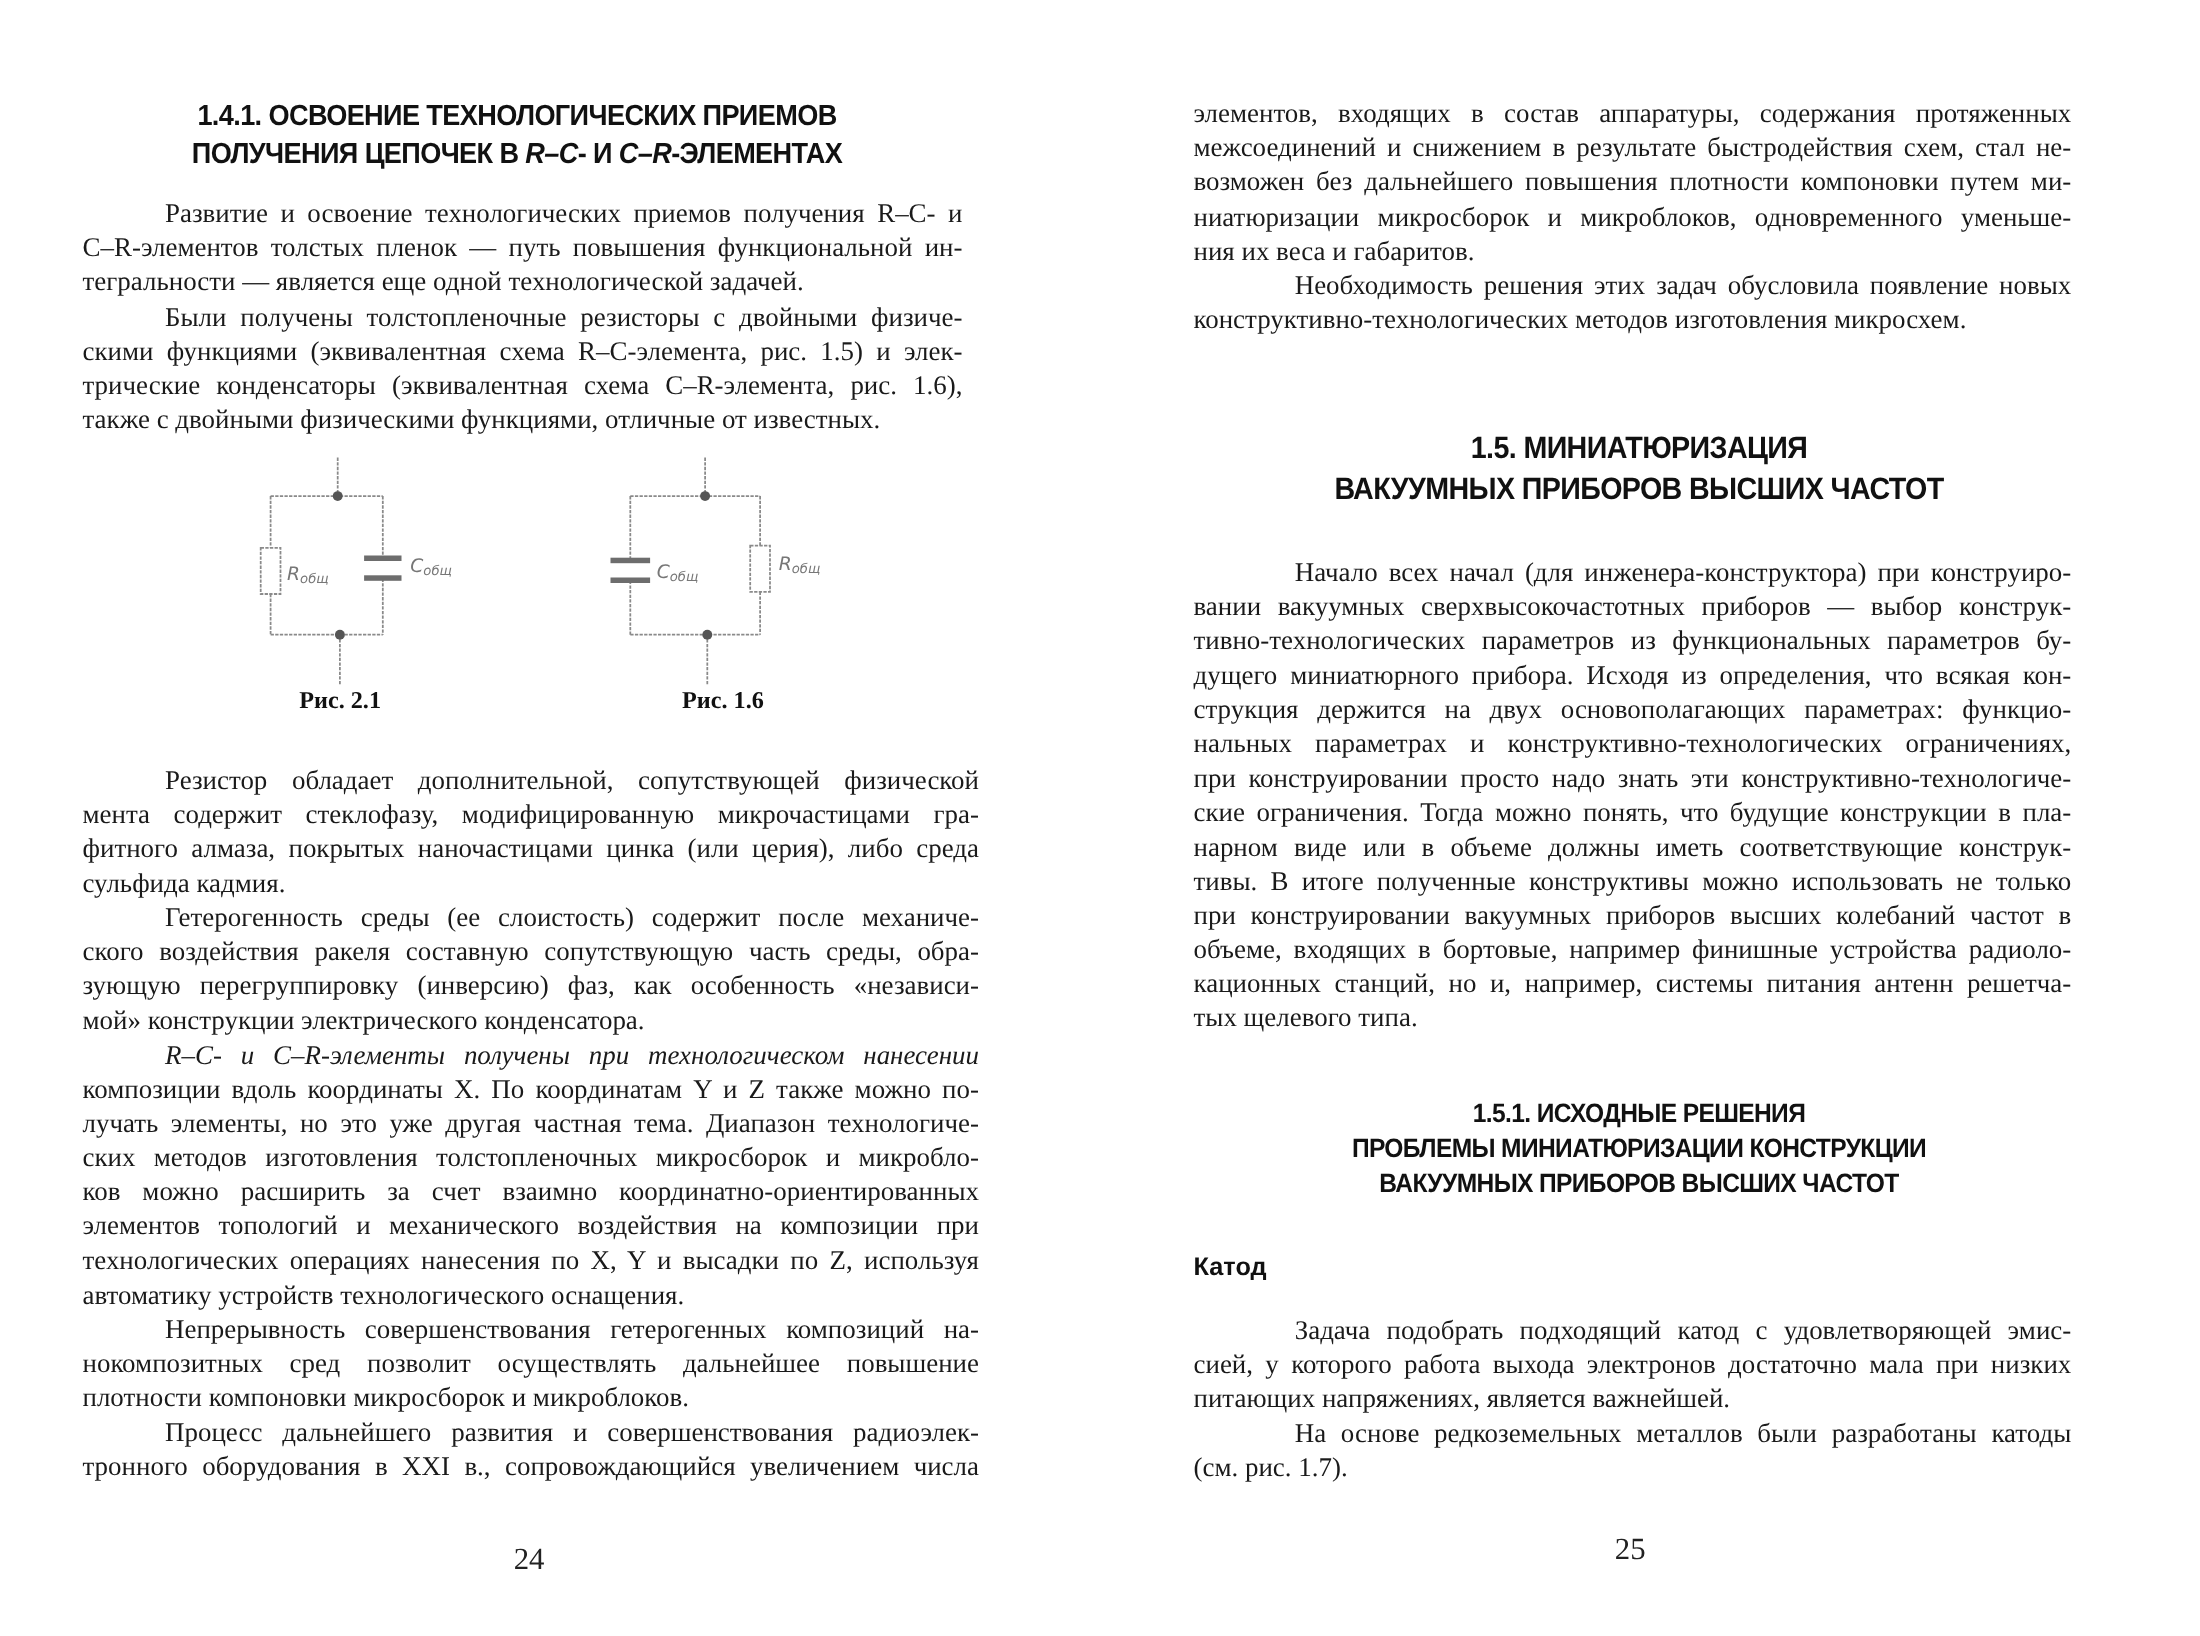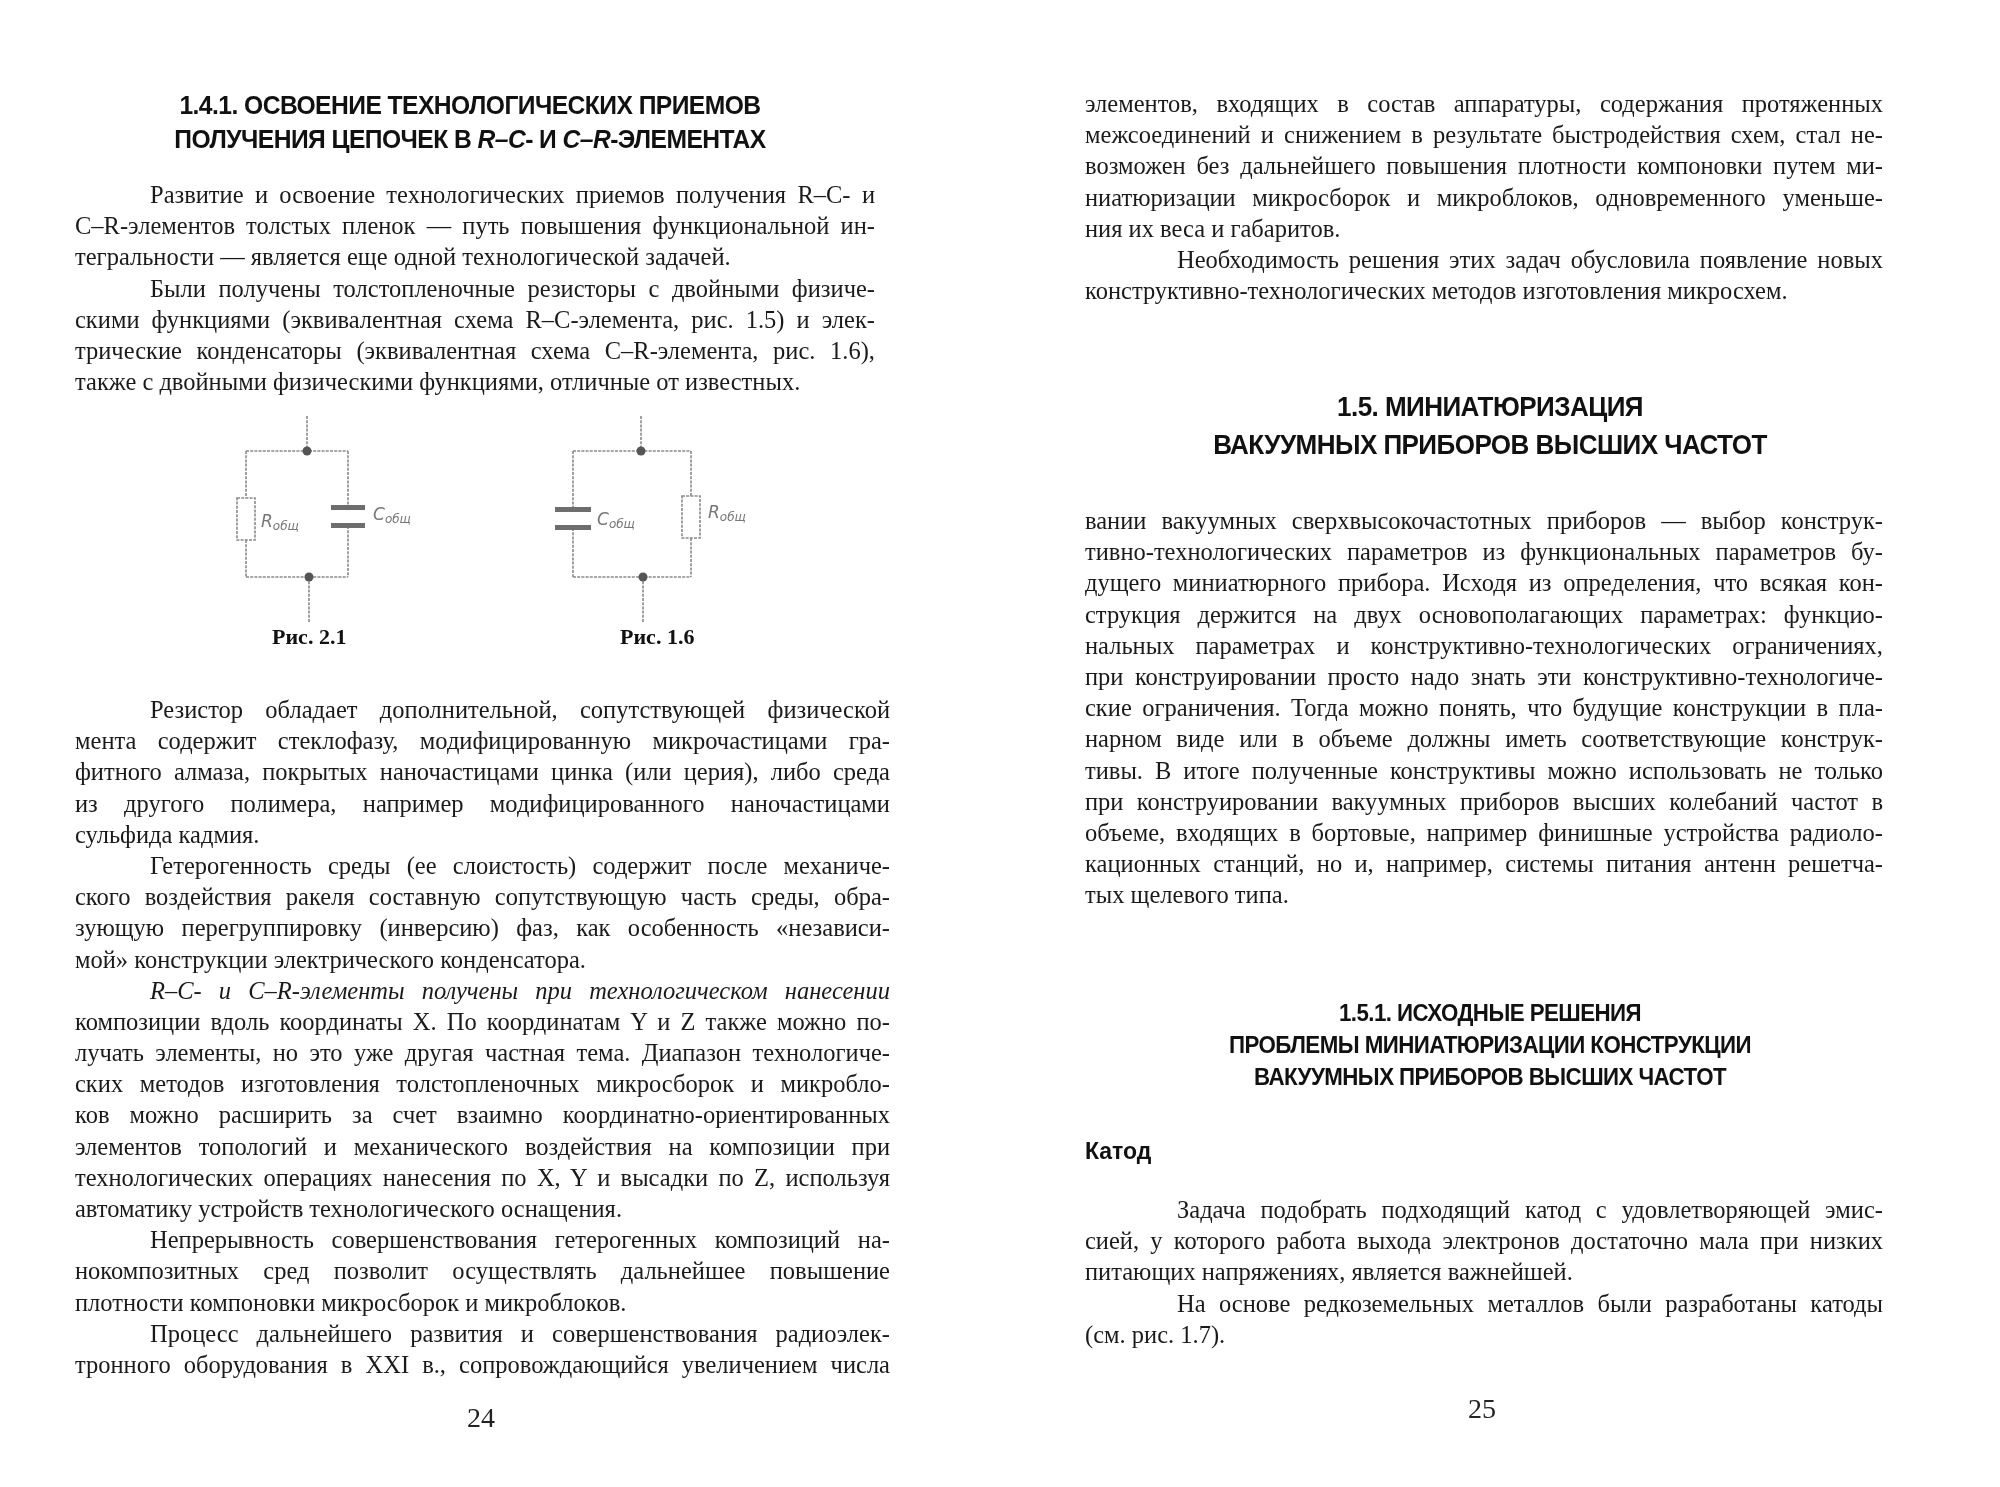--- a/index.html
+++ b/index.html
@@ -132,21 +132,20 @@
       <text class="hand" x="52" y="113" font-size="17">C<tspan font-size="12" dy="3">общ</tspan></text>
       <text class="hand" x="163" y="106" font-size="17">R<tspan font-size="12" dy="3">общ</tspan></text>
     </svg>
   </div>
   <div class="fig-caption" style="left:620px; top:624px;">Рис. 1.6</div>
 
   <div class="text-block" style="left:75px; top:694px; width:815px;">
     <span class="line indent">Резистор обладает дополнительной, сопутствующей физической</span>
     <span class="line">мента содержит стеклофазу, модифицированную микрочастицами гра-</span>
     <span class="line">фитного алмаза, покрытых наночастицами цинка (или церия), либо среда</span>
-    <span class="line">из другого полимера, например модифицированного наночастицами</span>
     <span class="line last">сульфида кадмия.</span>
     <span class="line indent">Гетерогенность среды (ее слоистость) содержит после механиче-</span>
     <span class="line">ского воздействия ракеля составную сопутствующую часть среды, обра-</span>
     <span class="line">зующую перегруппировку (инверсию) фаз, как особенность «независи-</span>
     <span class="line last">мой» конструкции электрического конденсатора.</span>
     <span class="line indent"><i>R–C- и C–R-элементы получены при технологическом нанесении</i></span>
     <span class="line">композиции вдоль координаты X. По координатам Y и Z также можно по-</span>
     <span class="line">лучать элементы, но это уже другая частная тема. Диапазон технологиче-</span>
     <span class="line">ских методов изготовления толстопленочных микросборок и микробло-</span>
     <span class="line">ков можно расширить за счет взаимно координатно-ориентированных</span>
@@ -174,20 +173,21 @@
     <span class="line indent2">Необходимость решения этих задач обусловила появление новых</span>
     <span class="line last">конструктивно-технологических методов изготовления микросхем.</span>
   </div>
 
   <div class="heading" style="left:85px; top:388px; width:810px; font-size:28px; line-height:38px;">
     <div>1.5. МИНИАТЮРИЗАЦИЯ</div>
     <div>ВАКУУМНЫХ ПРИБОРОВ ВЫСШИХ ЧАСТОТ</div>
   </div>
 
   <div class="text-block" style="left:85px; top:505px; width:798px;">
+    <span class="line indent2">Начало всех начал (для инженера-конструктора) при конструиро-</span>
     <span class="line">вании вакуумных сверхвысокочастотных приборов — выбор конструк-</span>
     <span class="line">тивно-технологических параметров из функциональных параметров бу-</span>
     <span class="line">дущего миниатюрного прибора. Исходя из определения, что всякая кон-</span>
     <span class="line">струкция держится на двух основополагающих параметрах: функцио-</span>
     <span class="line">нальных параметрах и конструктивно-технологических ограничениях,</span>
     <span class="line">при конструировании просто надо знать эти конструктивно-технологиче-</span>
     <span class="line">ские ограничения. Тогда можно понять, что будущие конструкции в пла-</span>
     <span class="line">нарном виде или в объеме должны иметь соответствующие конструк-</span>
     <span class="line">тивы. В итоге полученные конструктивы можно использовать не только</span>
     <span class="line">при конструировании вакуумных приборов высших колебаний частот в</span>

